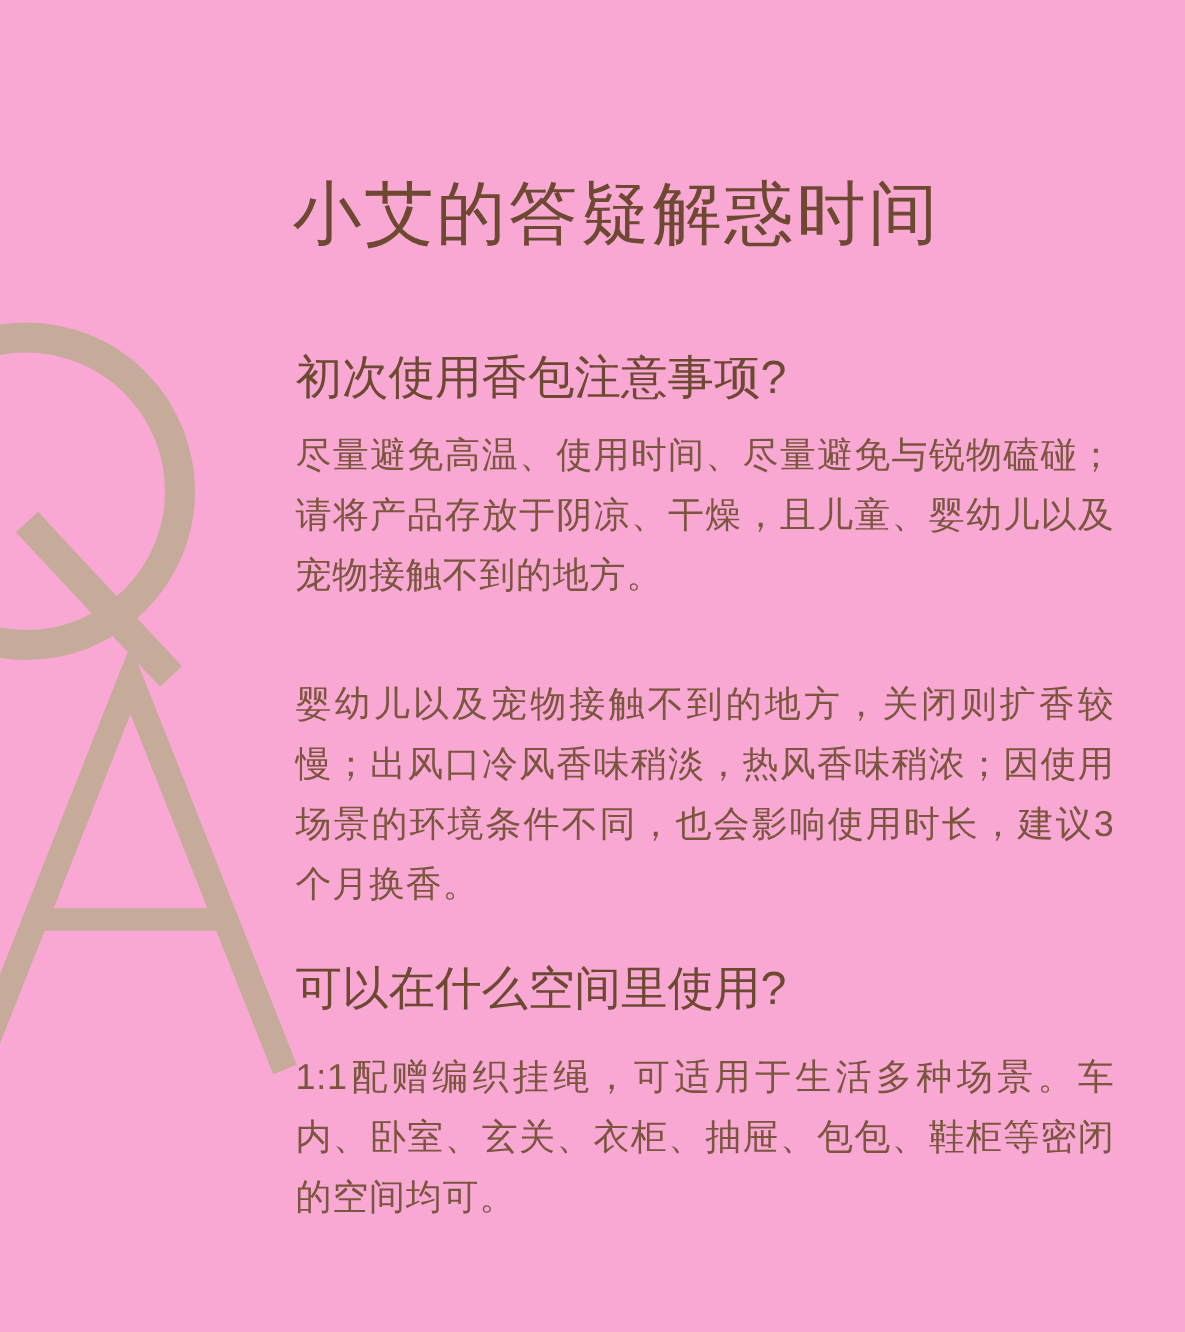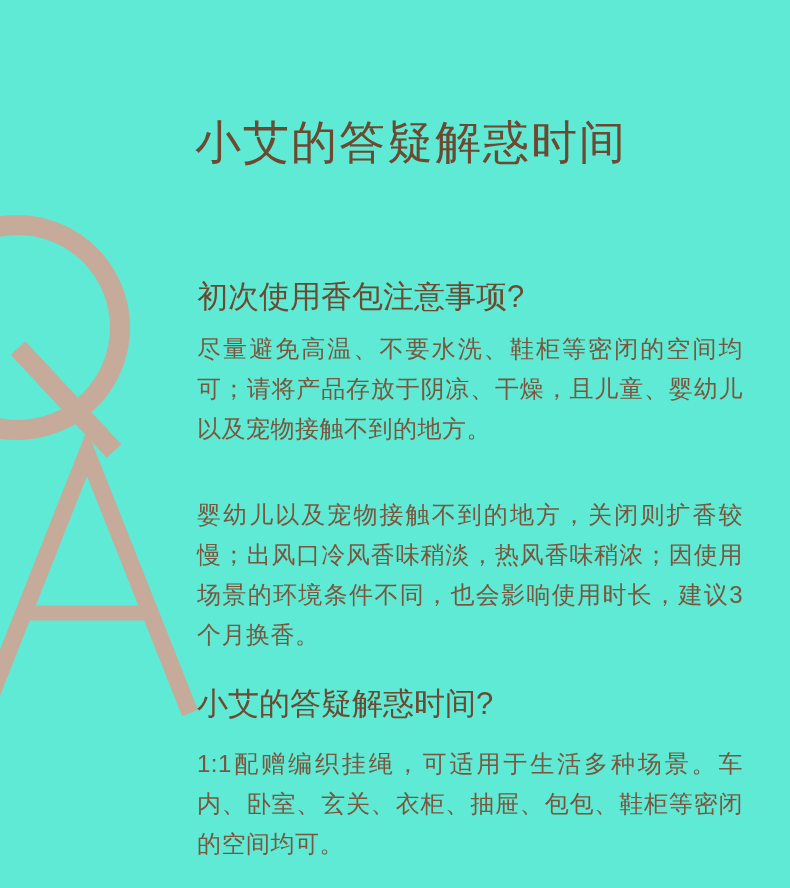--- a/index.html
+++ b/index.html
@@ -1,21 +1,21 @@
 <!DOCTYPE html>
 <html><head>
 <meta charset="utf-8">
 <style>
   * { margin: 0; padding: 0; box-sizing: border-box; }
   html, body { background: #e9e9e9; }
   .page {
     position: relative;
     width: 790px;
     height: 888px;
-    background: #5eead4;
+    background: #f9a8d4;
     overflow: hidden;
     font-family: "Liberation Sans", "DejaVu Sans", sans-serif;
   }
   .watermark {
     position: absolute;
     left: 0;
     top: 200px;
     width: 210px;
     height: 540px;
     pointer-events: none;
@@ -23,21 +23,21 @@
   .page-title {
     position: absolute;
     left: 195px;
     top: 112px;
     font-size: 46px;
     letter-spacing: 2px;
     font-weight: 500;
     color: #6d4931;
     white-space: nowrap;
   }
-  .qa-section { position: absolute; left: 197px; width: 546px; margin-top: 45px; }
+  .qa-section { position: absolute; left: 197px; width: 546px; }
   .qa-question {
     font-size: 31px;
     line-height: 37px;
     font-weight: 500;
     color: #6d4931;
     white-space: nowrap;
   }
   .qa-answer {
     font-size: 24px;
     line-height: 40px;
@@ -67,25 +67,25 @@
     <g stroke="#c6ab9a" fill="none">
       <path d="M -16 513 L 87 253 L 190 513" stroke-width="17" stroke-linejoin="miter" stroke-miterlimit="12"></path>
       <line x1="29" y1="413" x2="146" y2="413" stroke-width="15"></line>
     </g>
   </svg>
 
   <div class="page-title">小艾的答疑解惑时间</div>
 
   <div class="qa-section sec-1">
     <div class="qa-question">初次使用香包注意事项?</div>
-    <div class="qa-answer">尽量避免高温、不要水洗、鞋柜等密闭的空间均可；请将产品存放于阴凉、干燥，且儿童、婴幼儿以及宠物接触不到的地方。</div>
+    <div class="qa-answer">尽量避免高温、使用时间、尽量避免与锐物磕碰；请将产品存放于阴凉、干燥，且儿童、婴幼儿以及宠物接触不到的地方。</div>
   </div>
 
   <div class="qa-section sec-2">
     <div class="qa-answer">婴幼儿以及宠物接触不到的地方，关闭则扩香较慢；出风口冷风香味稍淡，热风香味稍浓；因使用场景的环境条件不同，也会影响使用时长，建议3个月换香。</div>
   </div>
 
   <div class="qa-section sec-3">
-    <div class="qa-question">小艾的答疑解惑时间?</div>
+    <div class="qa-question">可以在什么空间里使用?</div>
     <div class="qa-answer">1:1配赠编织挂绳，可适用于生活多种场景。车内、卧室、玄关、衣柜、抽屉、包包、鞋柜等密闭的空间均可。</div>
   </div>
 
 </div>
 
 </body></html>

